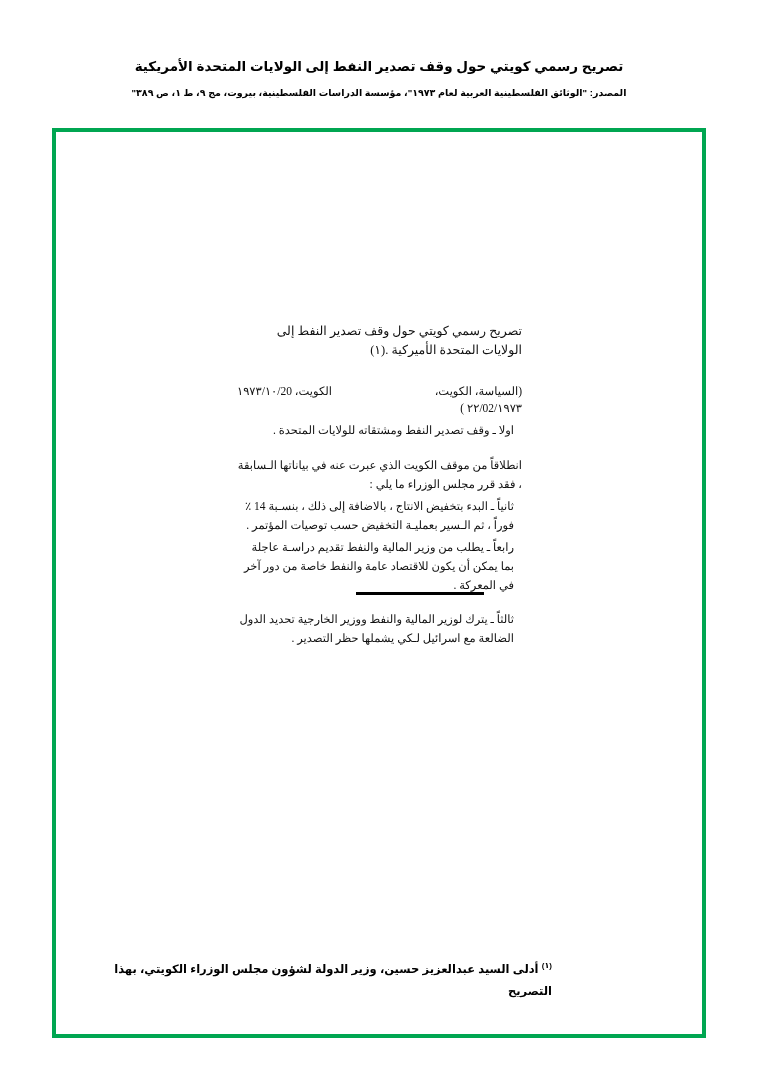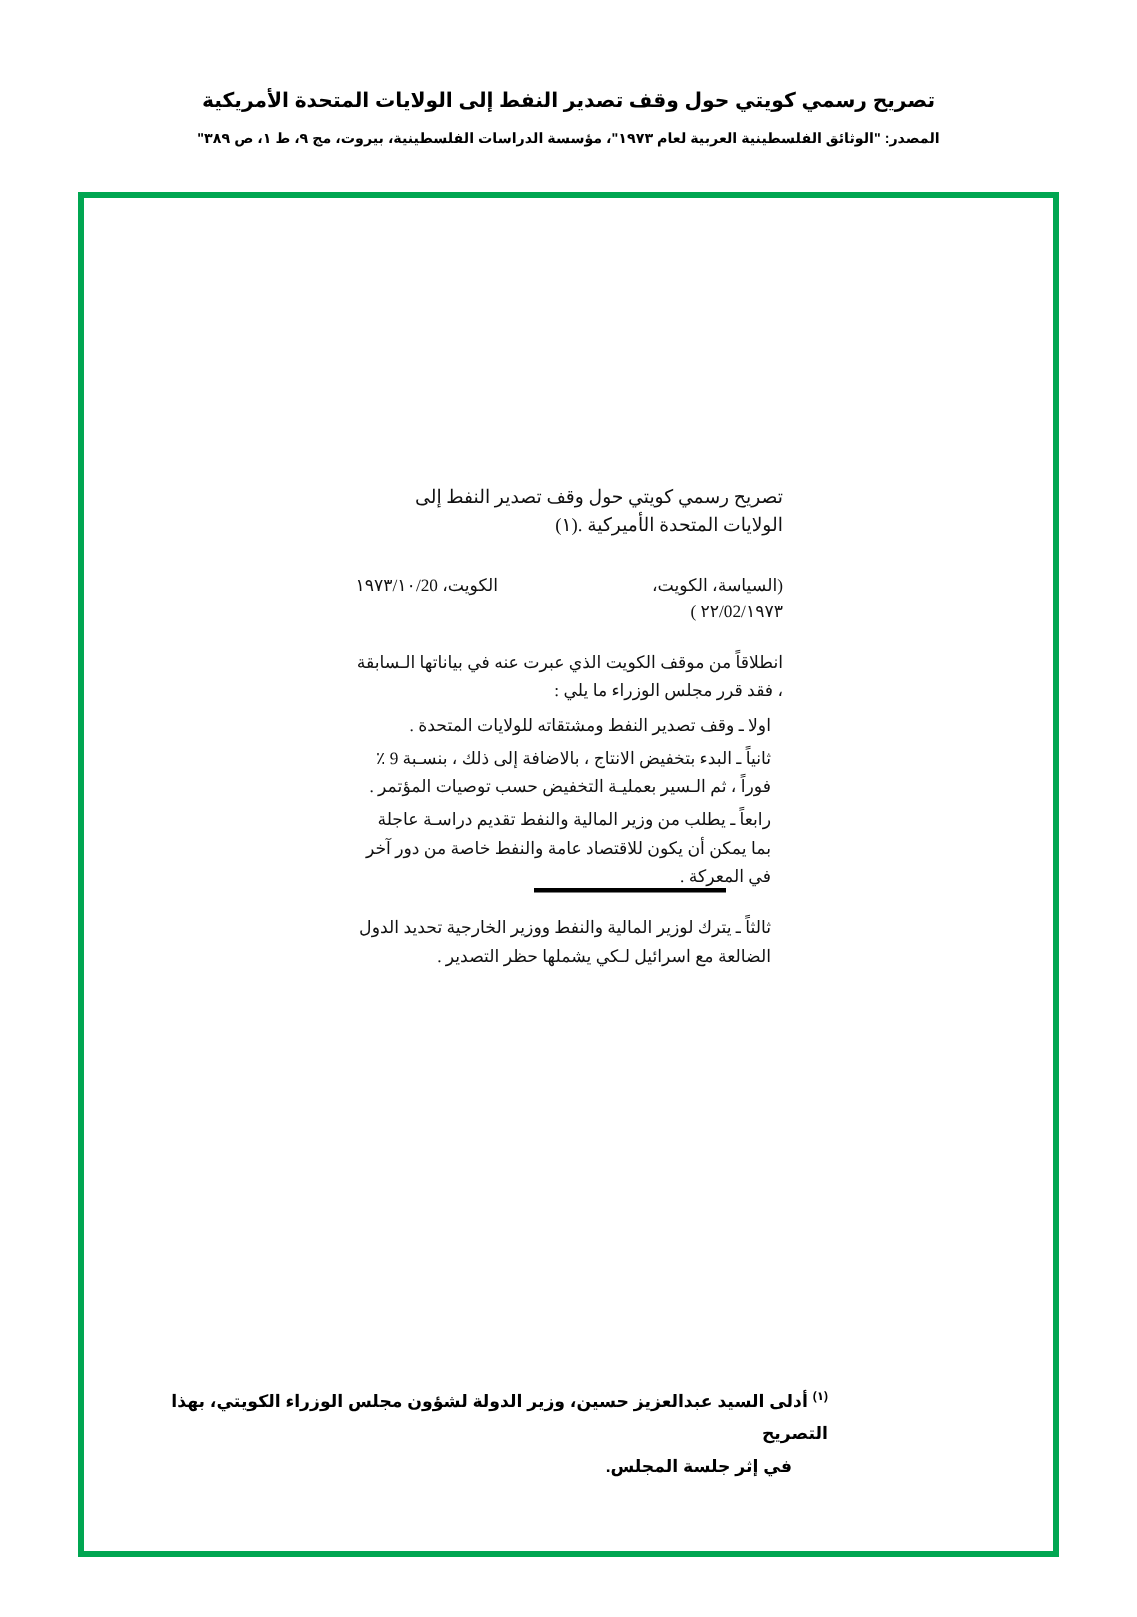--- a/index.html
+++ b/index.html
@@ -113,21 +113,21 @@
     top: 460px;
     right: 218px;
     width: 128px;
     height: 3px;
     background: #000;
   }
 
   
   .footnote {
     position: absolute;
-    bottom: 44px;
+    bottom: 31px;
     right: 150px;
     width: 480px;
     text-align: right;
     direction: rtl;
     font-family: "Liberation Sans", "DejaVu Sans", sans-serif;
     font-weight: bold;
     font-size: 11.5px;
     line-height: 1.9;
     color: #000;
   }
@@ -157,31 +157,30 @@
       <div class="doc-title">تصريح رسمي كويتي حول وقف تصدير النفط إلى الولايات المتحدة الأميركية .(١)</div>
 
       <div class="meta-row">
         <div class="meta-left">
           <div>(السياسة، الكويت،</div>
           <div>١٩٧٣/02/٢٢ )</div>
         </div>
         <div class="meta-right">الكويت، ١٩٧٣/١٠/20</div>
       </div>
 
+      <div class="para tight para-indent">اولا ـ وقف تصدير النفط ومشتقاته للولايات المتحدة .</div>
       <div class="para">انطلاقاً من موقف الكويت الذي عبرت عنه في بياناتها الـسابقة ، فقد قرر مجلس الوزراء ما يلي :</div>
-      <div class="para tight para-indent">اولا ـ وقف تصدير النفط ومشتقاته للولايات المتحدة .</div>
-      <div class="para tight para-indent">ثانياً ـ البدء بتخفيض الانتاج ، بالاضافة إلى ذلك ، بنسـبة 9 ٪ فوراً ، ثم الـسير بعمليـة التخفيض حسب توصيات المؤتمر .</div>
+      <div class="para tight para-indent">ثانياً ـ البدء بتخفيض الانتاج ، بالاضافة إلى ذلك ، بنسـبة 14 ٪ فوراً ، ثم الـسير بعمليـة التخفيض حسب توصيات المؤتمر .</div>
       <div class="para tight para-indent">رابعاً ـ يطلب من وزير المالية والنفط تقديم دراسـة عاجلة بما يمكن أن يكون للاقتصاد عامة والنفط خاصة من دور آخر في المعركة .</div>
       <div class="para para-indent">ثالثاً ـ يترك لوزير المالية والنفط ووزير الخارجية تحديد الدول الضالعة مع اسرائيل لـكي يشملها حظر التصدير .</div>
 
     </div>
 
     <div class="rule"></div>
 
     <div class="footnote">
       <sup>(١)</sup>
       <span>أدلى السيد عبدالعزيز حسين، وزير الدولة لشؤون مجلس الوزراء الكويتي، بهذا التصريح</span>
-      <span class="footnote-line2">في إثر جلسة المجلس.</span>
     </div>
 
   </div>
 
 </div>
 
 </body></html>

